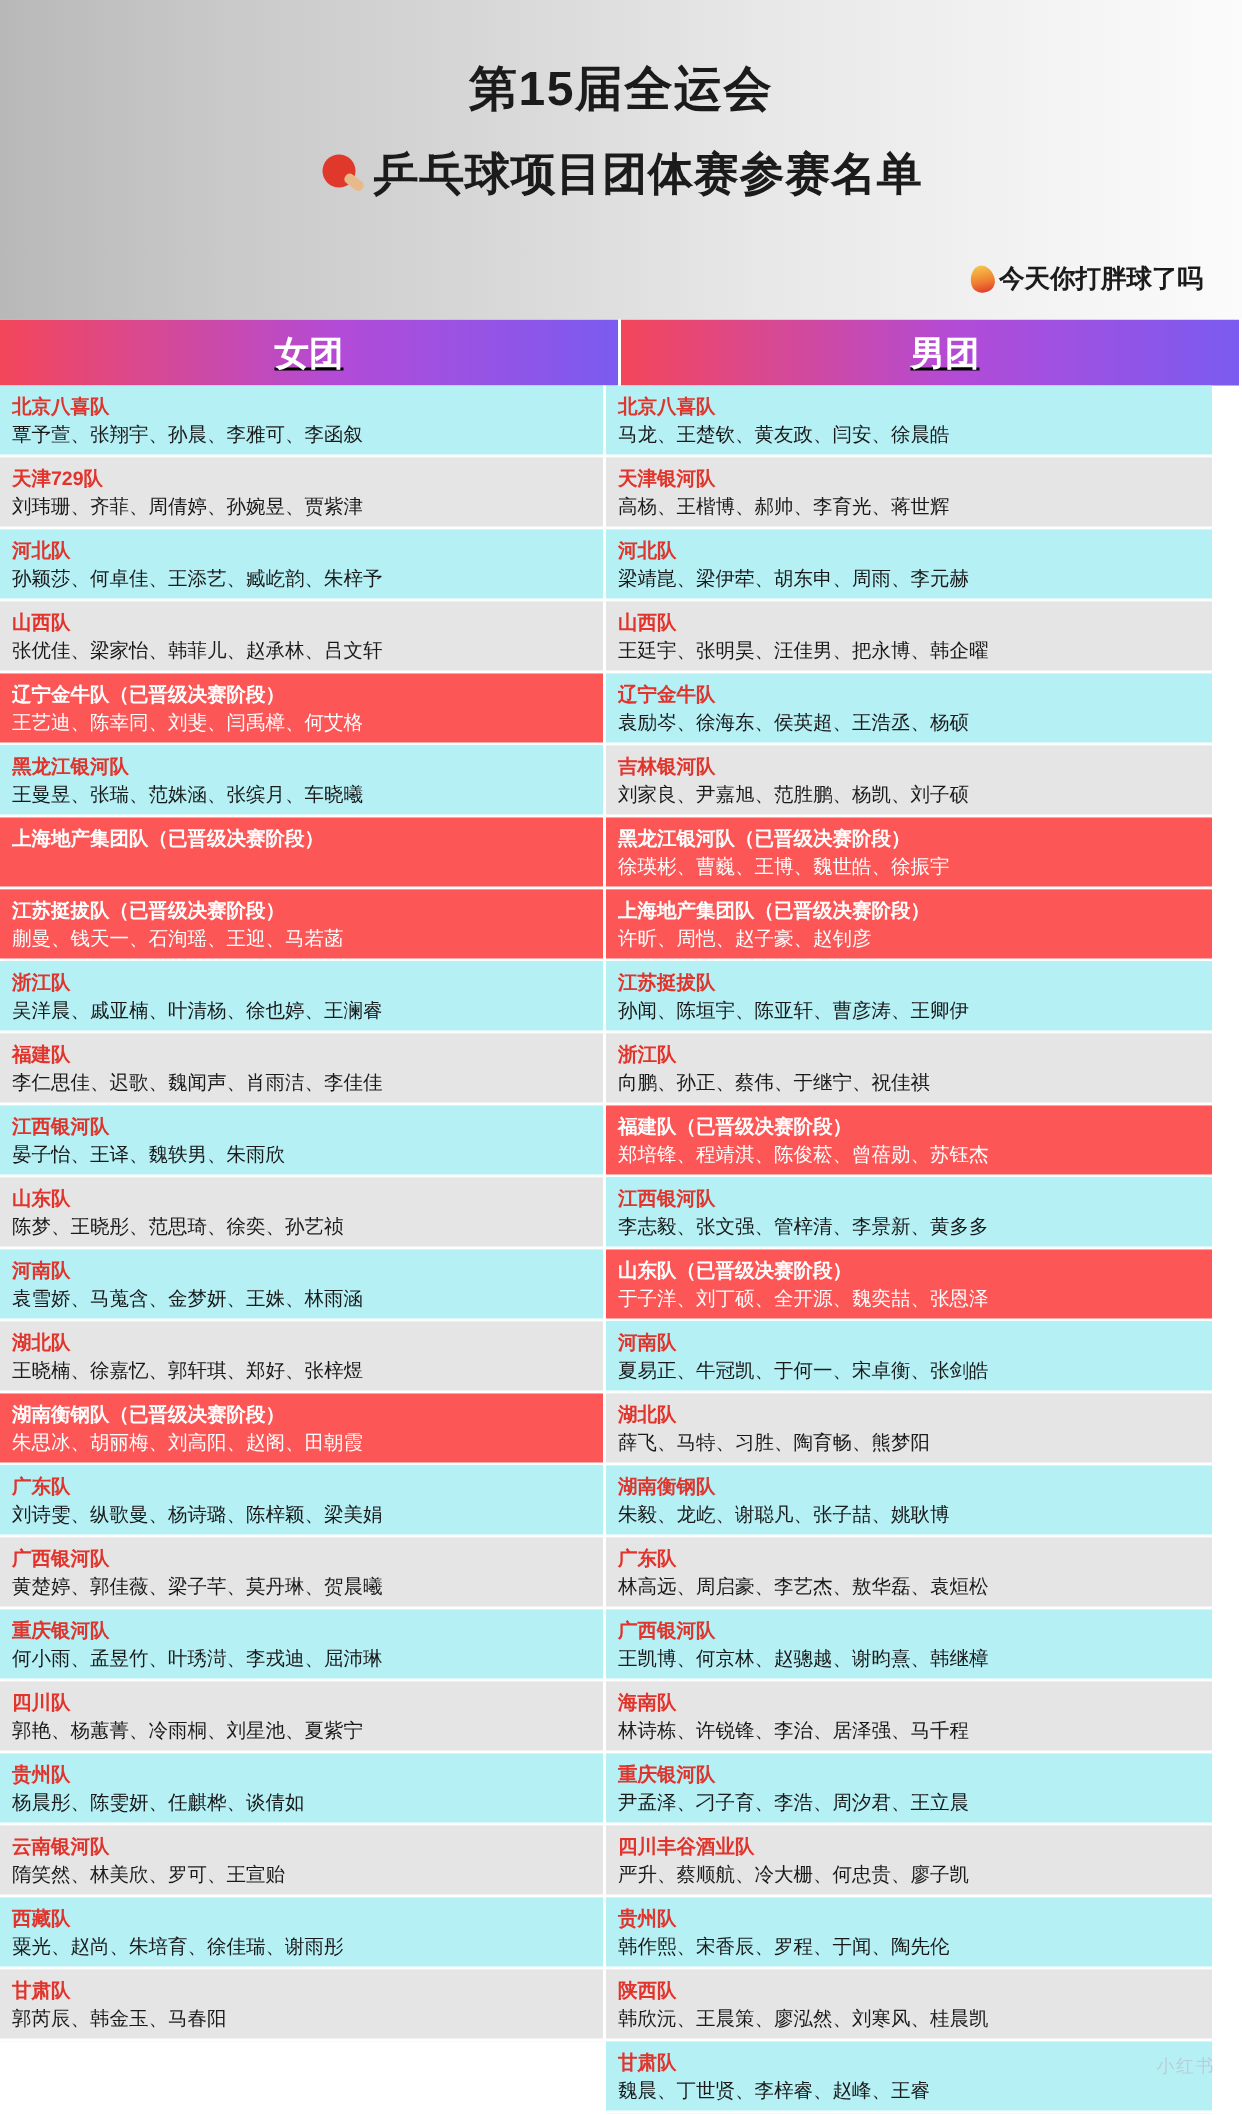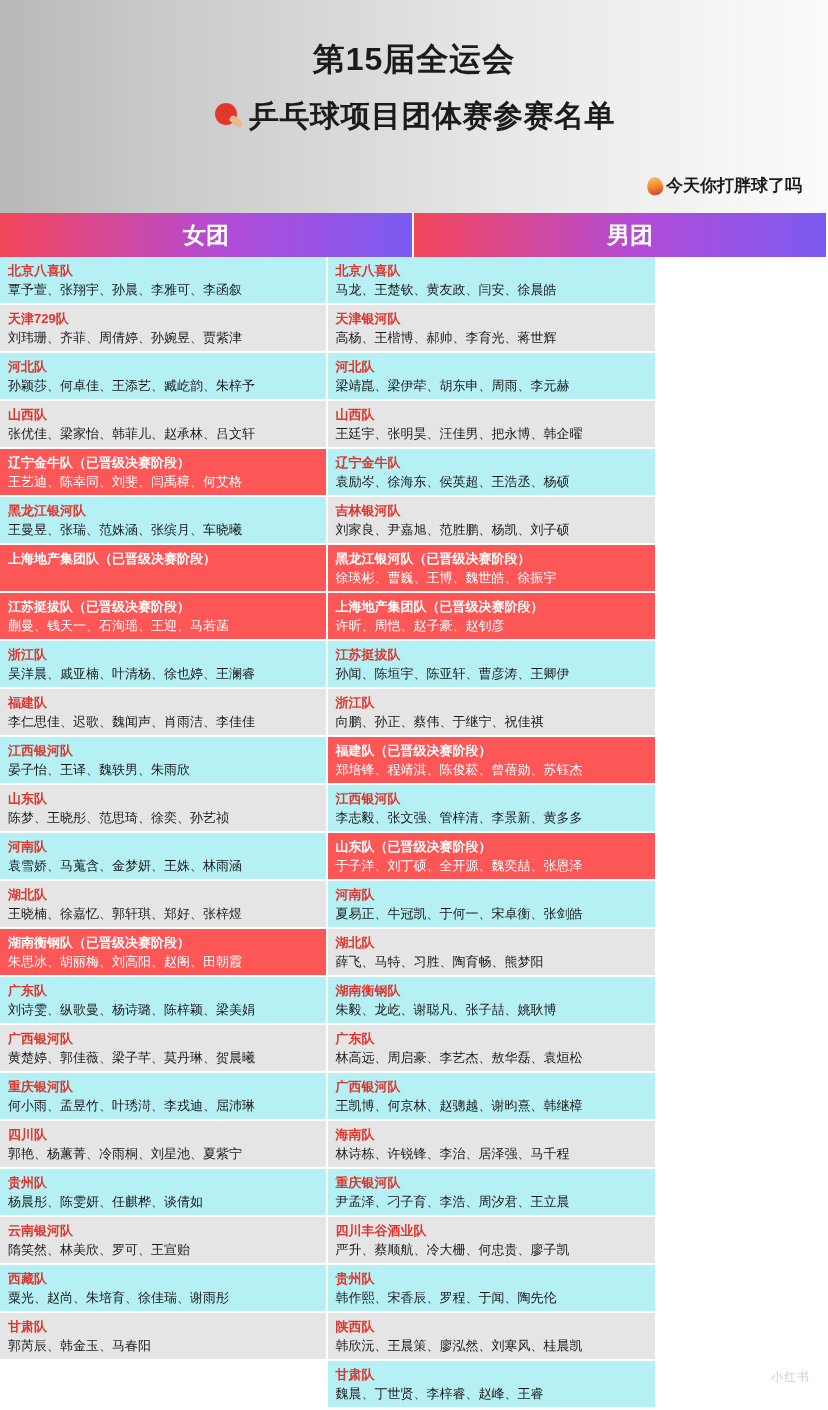--- a/index.html
+++ b/index.html
@@ -82,37 +82,38 @@
     width: 16px; height: 18px;
     background: linear-gradient(180deg, #f5c44a 0%, #ef7f32 60%, #e0402c 100%);
     border-radius: 50% 50% 45% 45% / 60% 60% 40% 40%;
     transform: rotate(-12deg);
   }
   
   .col-heads {
     display: flex;
     width: 828px;
     height: 44px;
+    text-decoration: underline;
   }
   .col-head {
     flex: 0 0 50%;
     display: flex;
     align-items: center;
     justify-content: center;
     font-size: 23px;
     font-weight: bold;
     color: #ffffff;
     border-right: 2px solid #ffffff;
   }
   .col-head.women { background: linear-gradient(90deg, #f4465a 0%, #b24bd8 55%, #7b5bf0 100%); }
   .col-head.men   { background: linear-gradient(90deg, #f4465a 0%, #b24bd8 55%, #7b5bf0 100%); padding-left: 20px; }
   
   .body-cols {
     display: flex;
-    width: 655px;
+    width: 808px;
     height: 1153px;
   }
   .col {
     flex: 0 0 50%;
     width: 414px;
   }
   .col.left { border-right: 2px solid #ffffff; }
   .entry {
     padding: 6px 8px 7px 8px;
     border-bottom: 2px solid #ffffff;

